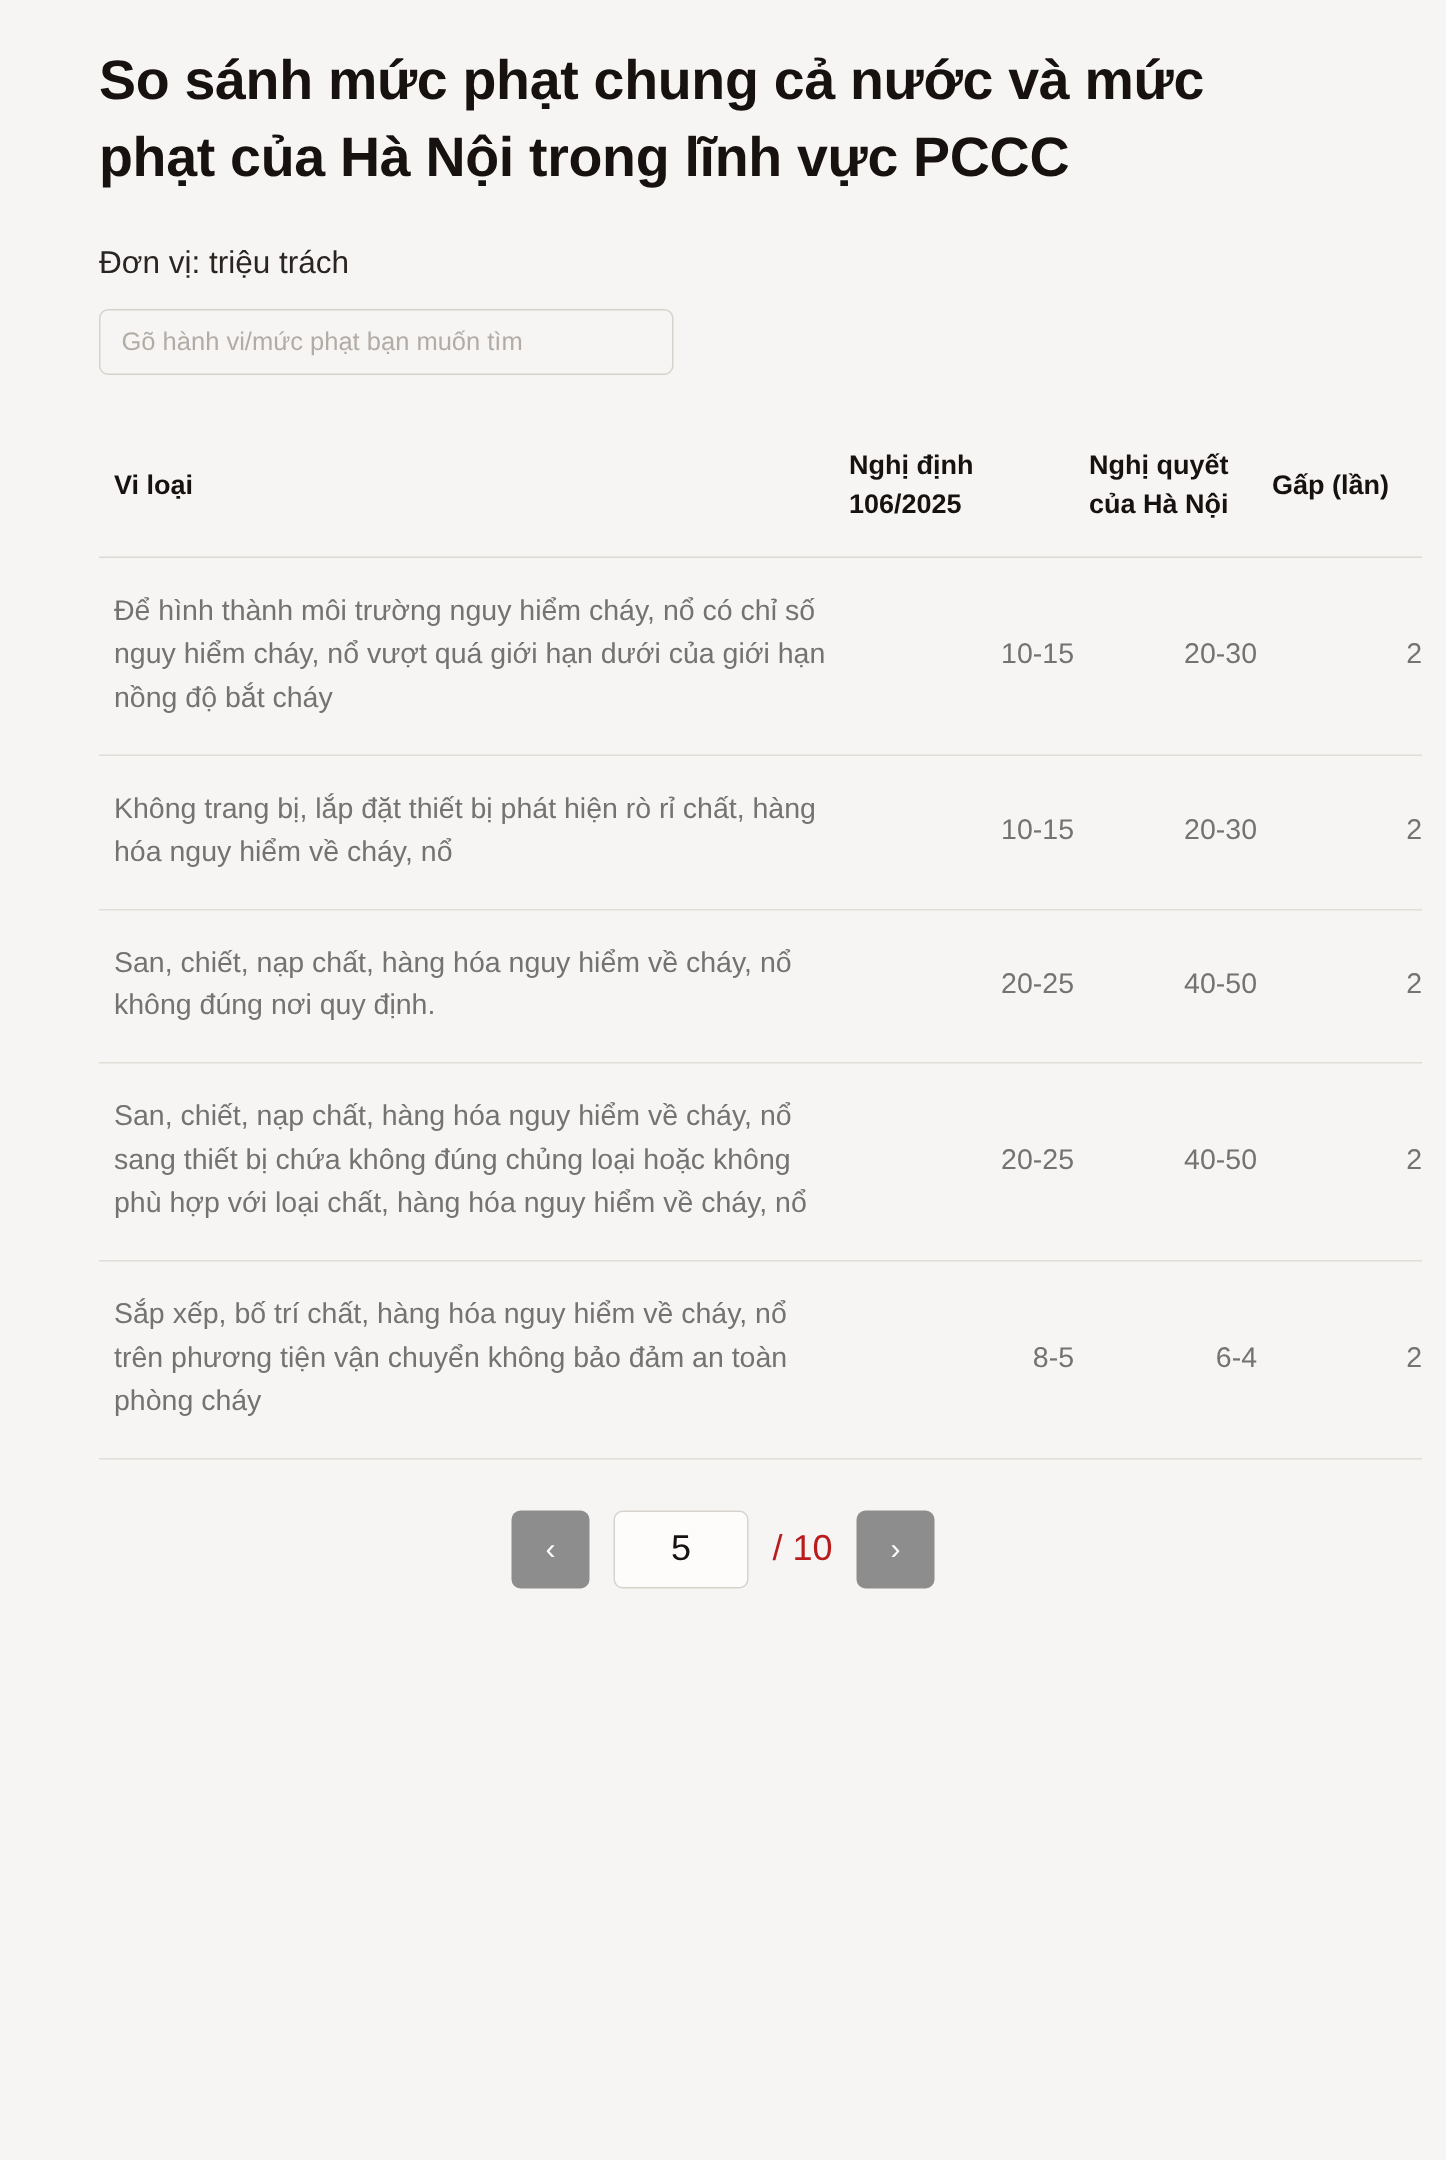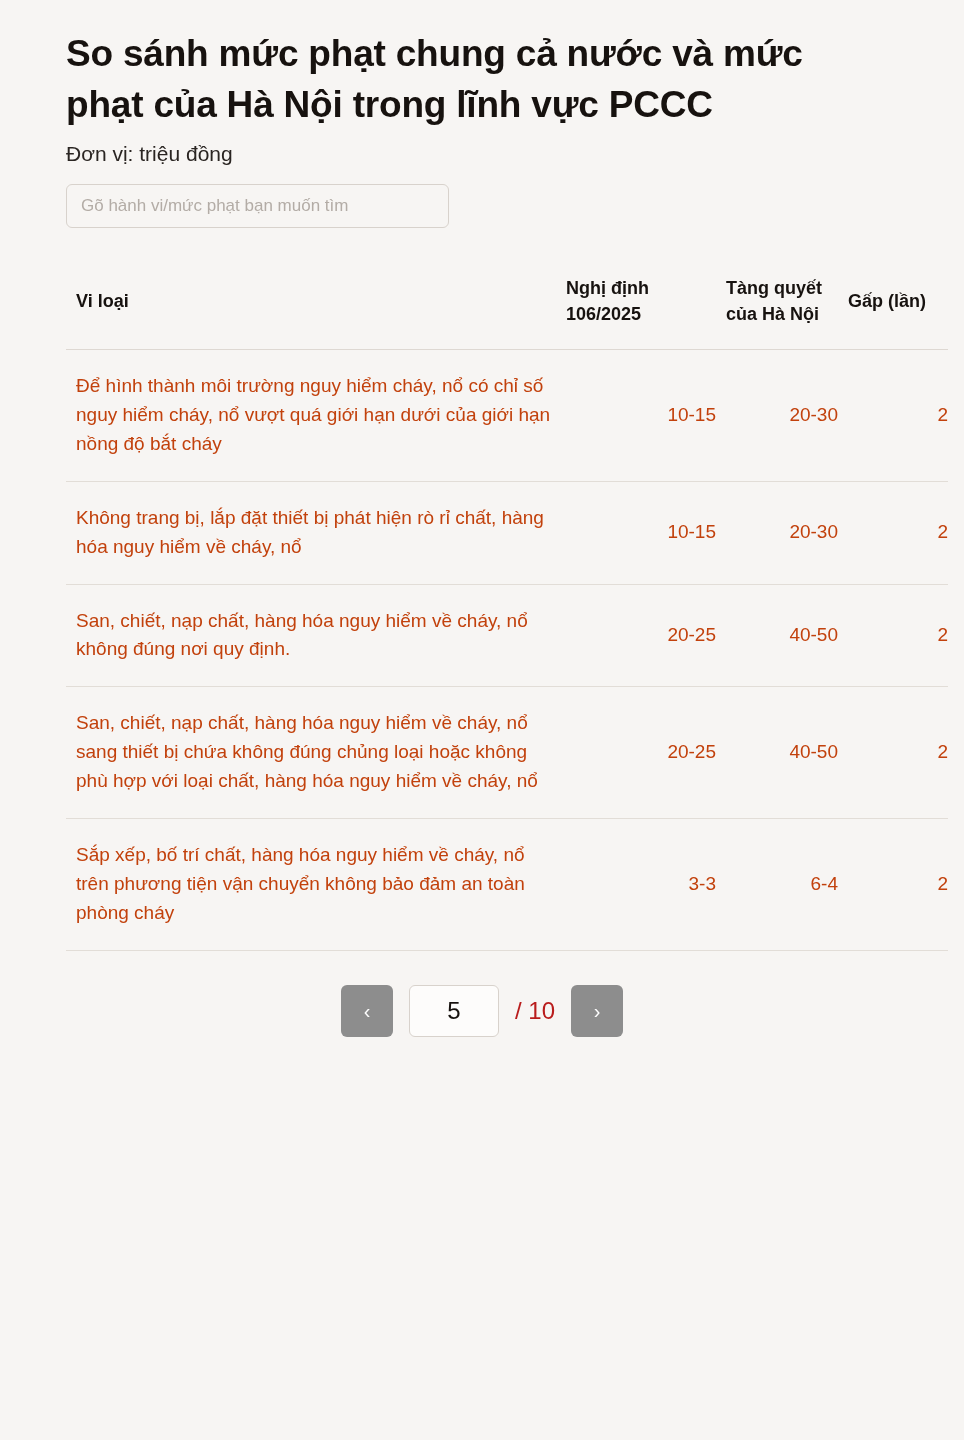--- a/index.html
+++ b/index.html
@@ -21,21 +21,21 @@
     padding: 28px 66px 0 66px;
     background: #f7f5f3;
     position: relative;
   }
   .title {
     font-size: 37px;
     line-height: 1.38;
     font-weight: 700;
     letter-spacing: -0.2px;
     color: #17120f;
-    margin: 0 0 12px 0;
+    margin: 0 0 34px 0;
     max-width: 790px;
   }
   .unit {
     font-size: 21px;
     color: #2a2522;
     margin: 0 0 18px 0;
     font-weight: 400;
   }
   .search-wrap {
     margin-bottom: 38px;
@@ -72,21 +72,21 @@
     border-bottom: 1px solid #ded8d2;
   }
   table.compare th.col-viol { width: 480px; padding-left: 10px; }
   table.compare th.col-nd   { width: 150px; }
   table.compare th.col-hn   { width: 112px; }
   table.compare th.col-gap  { width: 100px; }
   table.compare td {
     vertical-align: middle;
     font-size: 19px;
     line-height: 1.52;
-    color: #c2410c;
+    color: #737373;
     padding: 22px 0 22px 10px;
     border-bottom: 1px solid #e2ddd7;
   }
   table.compare tr:last-child td {
     border-bottom: 1px solid #e2ddd7;
   }
   td.num {
     font-size: 19px;
     color: #1e1a17;
     text-align: right;
@@ -132,32 +132,32 @@
     color: #b91c1c;
   }
 </style>
 </head>
 <body>
 
 <div class="page">
 
   <h1 class="title">So sánh mức phạt chung cả nước và mức phạt của Hà Nội trong lĩnh vực PCCC</h1>
 
-  <div class="unit">Đơn vị: triệu đồng</div>
+  <div class="unit">Đơn vị: triệu trách</div>
 
   <div class="search-wrap">
     <input class="search-input" type="text" placeholder="Gõ hành vi/mức phạt bạn muốn tìm" style="">
   </div>
 
   <table class="compare">
     <thead>
       <tr>
         <th class="col-viol">Vi loại</th>
         <th class="col-nd">Nghị định 106/2025</th>
-        <th class="col-hn">Tàng quyết của Hà Nội</th>
+        <th class="col-hn">Nghị quyết của Hà Nội</th>
         <th class="col-gap">Gấp (lần)</th>
       </tr>
     </thead>
     <tbody>
       <tr>
         <td>Để hình thành môi trường nguy hiểm cháy, nổ có chỉ số nguy hiểm cháy, nổ vượt quá giới hạn dưới của giới hạn nồng độ bắt cháy</td>
         <td class="num">10-15</td>
         <td class="num">20-30</td>
         <td class="num">2</td>
       </tr>
@@ -174,21 +174,21 @@
         <td class="num">2</td>
       </tr>
       <tr>
         <td>San, chiết, nạp chất, hàng hóa nguy hiểm về cháy, nổ sang thiết bị chứa không đúng chủng loại hoặc không phù hợp với loại chất, hàng hóa nguy hiểm về cháy, nổ</td>
         <td class="num">20-25</td>
         <td class="num">40-50</td>
         <td class="num">2</td>
       </tr>
       <tr>
         <td>Sắp xếp, bố trí chất, hàng hóa nguy hiểm về cháy, nổ trên phương tiện vận chuyển không bảo đảm an toàn phòng cháy</td>
-        <td class="num">3-3</td>
+        <td class="num">8-5</td>
         <td class="num">6-4</td>
         <td class="num">2</td>
       </tr>
     </tbody>
   </table>
 
   <div class="pager">
     <button class="pg-btn">‹</button>
     <div class="pg-current">5</div>
     <span class="pg-total">/ 10</span>

